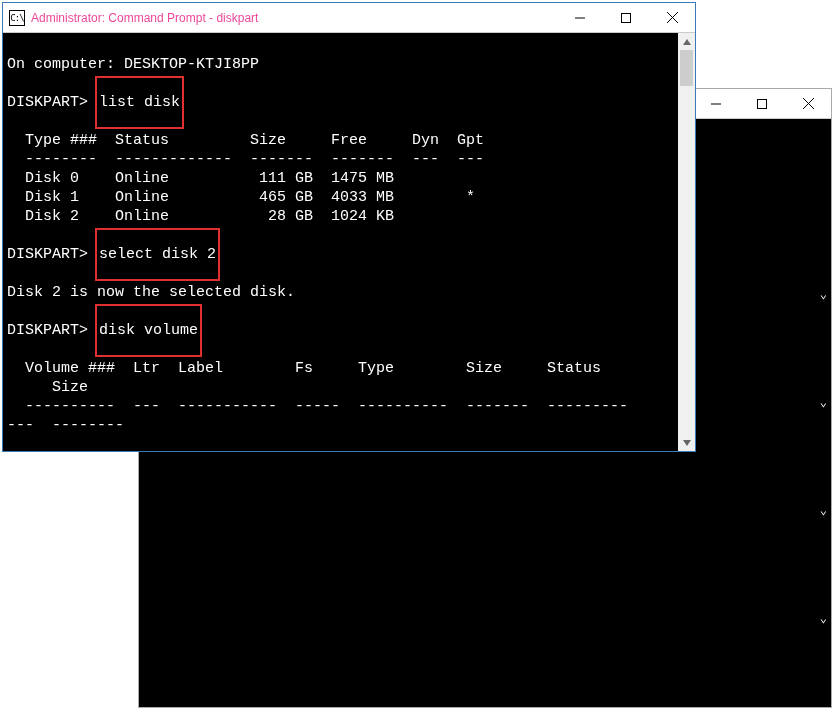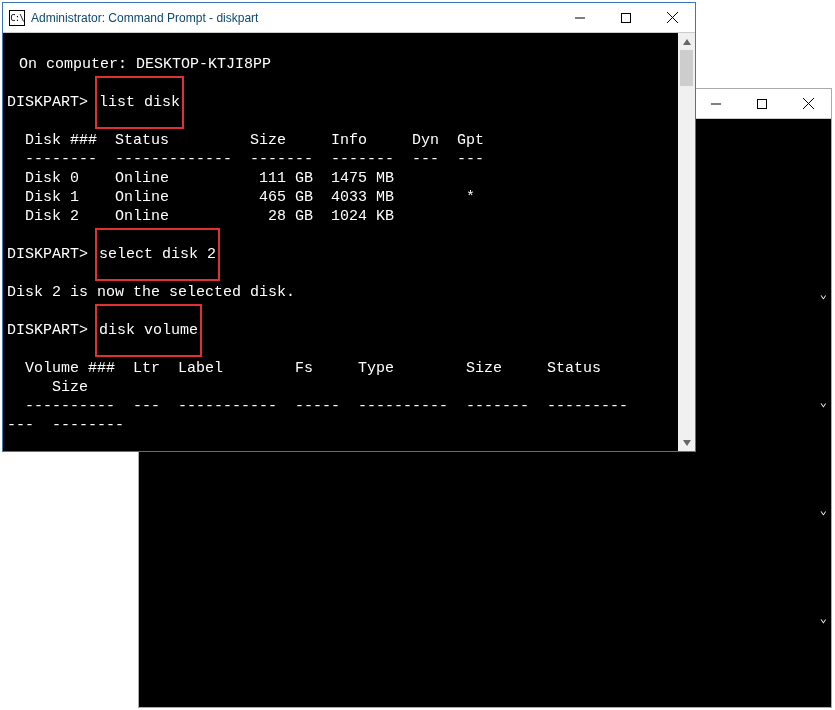--- a/index.html
+++ b/index.html
@@ -42,21 +42,21 @@
       font-size: 9px;
       font-family: Consolas, monospace;
       line-height: 14px;
       text-align: center;
       letter-spacing: -1px;
     }
     .titlebar .title {
       flex: 1;
       font-family: 'Segoe UI', Tahoma, sans-serif;
       font-size: 12px;
-      color: #0c4a6e;
+      color: #ec4899;
     }
     .titlebar .controls { display: flex; height: 100%; }
     .titlebar .ctrl {
       width: 46px;
       display: flex; align-items: center; justify-content: center;
       cursor: pointer;
       font-family: 'Segoe UI Symbol', sans-serif;
     }
     .titlebar .ctrl svg { display: block; }
     .terminal {
@@ -92,21 +92,21 @@
     .scrollbar .thumb {
       position: absolute; left: 2px; right: 2px;
       top: 0; height: 36px;
       background: #cdcdcd;
     }
     .hilite {
       outline: 2px solid #e03030;
       outline-offset: 0;
       padding: 16px 2px;
     }
-    .front .terminal .row1 { line-height: 19px; margin-left: 12px; }
+    .front .terminal .row1 { line-height: 19px; }
     .cursor {
       display: inline-block;
       width: 8px; height: 2px;
       background: #fff;
       vertical-align: 1px;
     }
     .back-right {
       position: absolute;
       top: 30px; right: 0; bottom: 0; left: 540px;
       background: #000;
@@ -188,21 +188,21 @@
             <path d="M0 0 L11 11 M11 0 L0 11" stroke="#000" stroke-width="1"></path>
           </svg>
       </div>
     </div>
   </div>
   <div class="terminal">
 <span class="row1">On computer: DESKTOP-KTJI8PP</span>
 
 <span>DISKPART&gt;</span> <span class="hilite">list disk</span>
 
-<span>  Disk ###  Status         Size     Info     Dyn  Gpt</span>
+<span>  Type ###  Status         Size     Free     Dyn  Gpt</span>
 <span>  --------  -------------  -------  -------  ---  ---</span>
 <span>  Disk 0    Online          111 GB  1475 MB</span>
 <span>  Disk 1    Online          465 GB  4033 MB        *</span>
 <span>  Disk 2    Online           28 GB  1024 KB</span>
 
 <span>DISKPART&gt;</span> <span class="hilite">select disk 2</span>
 
 <span>Disk 2 is now the selected disk.</span>
 
 <span>DISKPART&gt;</span> <span class="hilite">disk volume</span>

